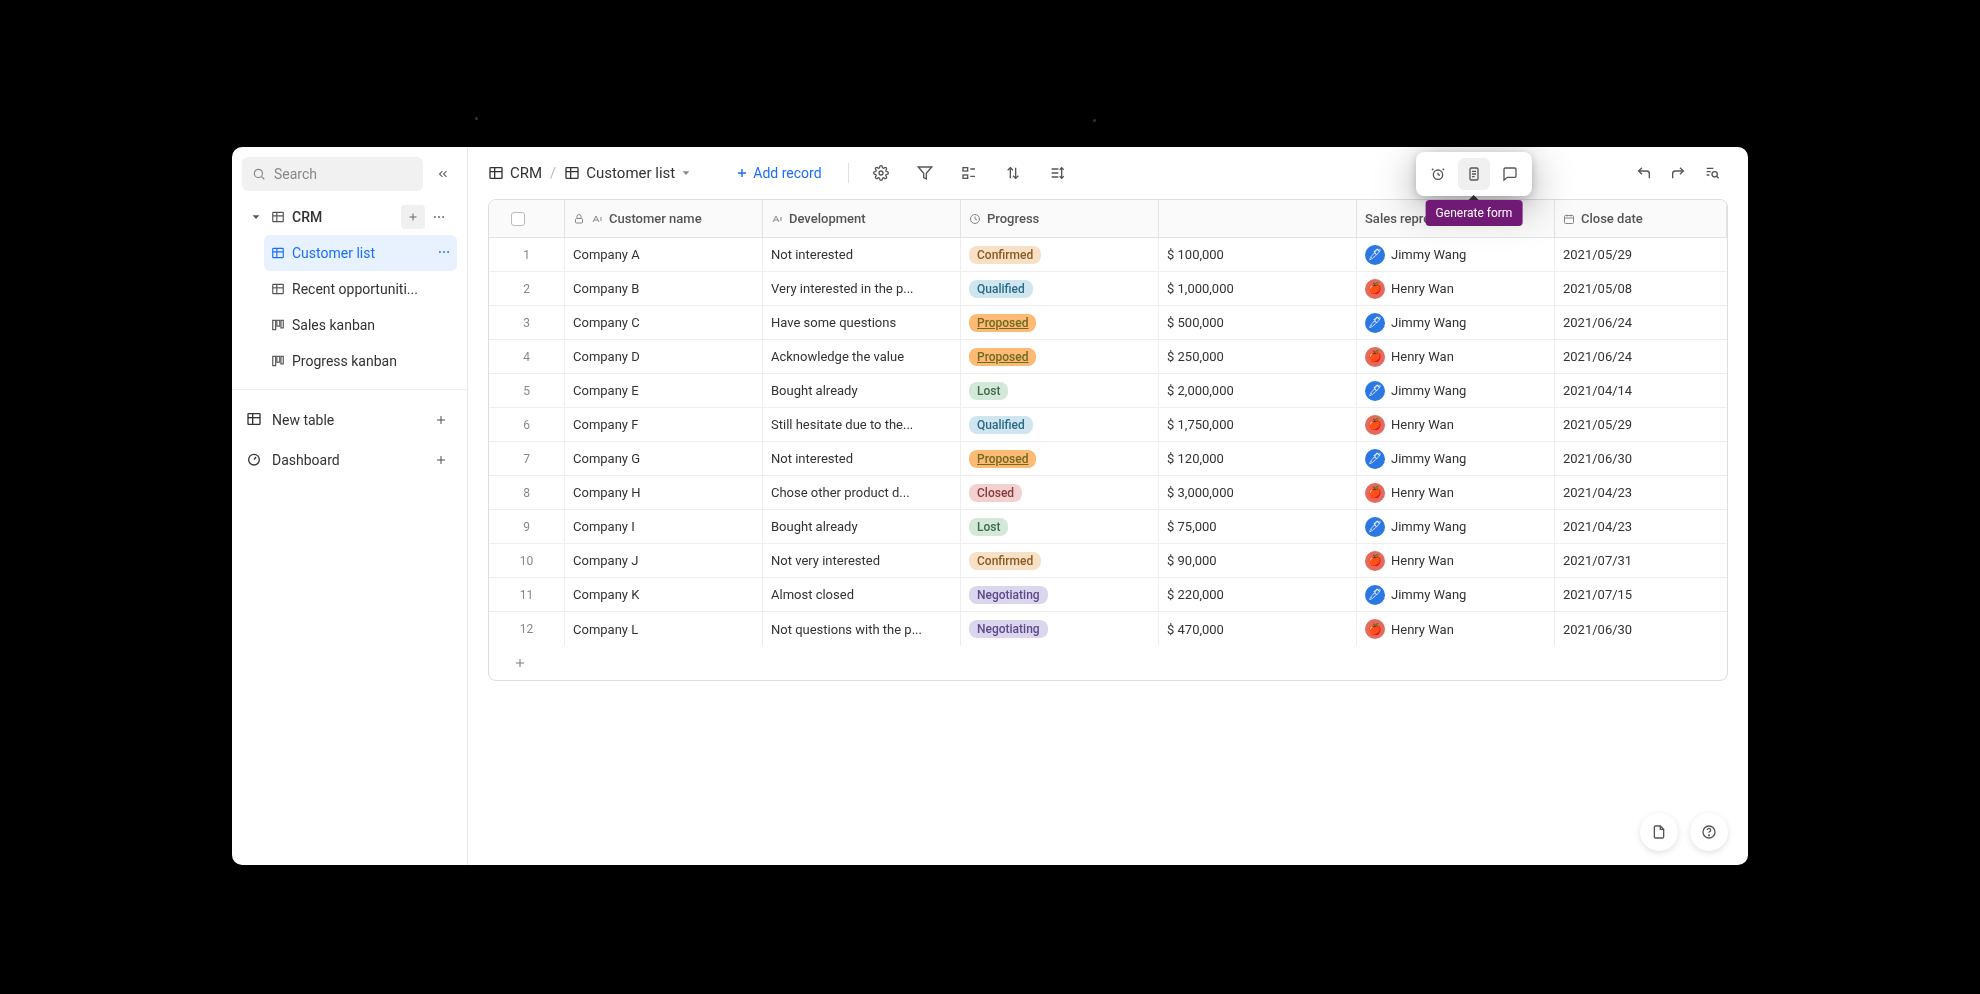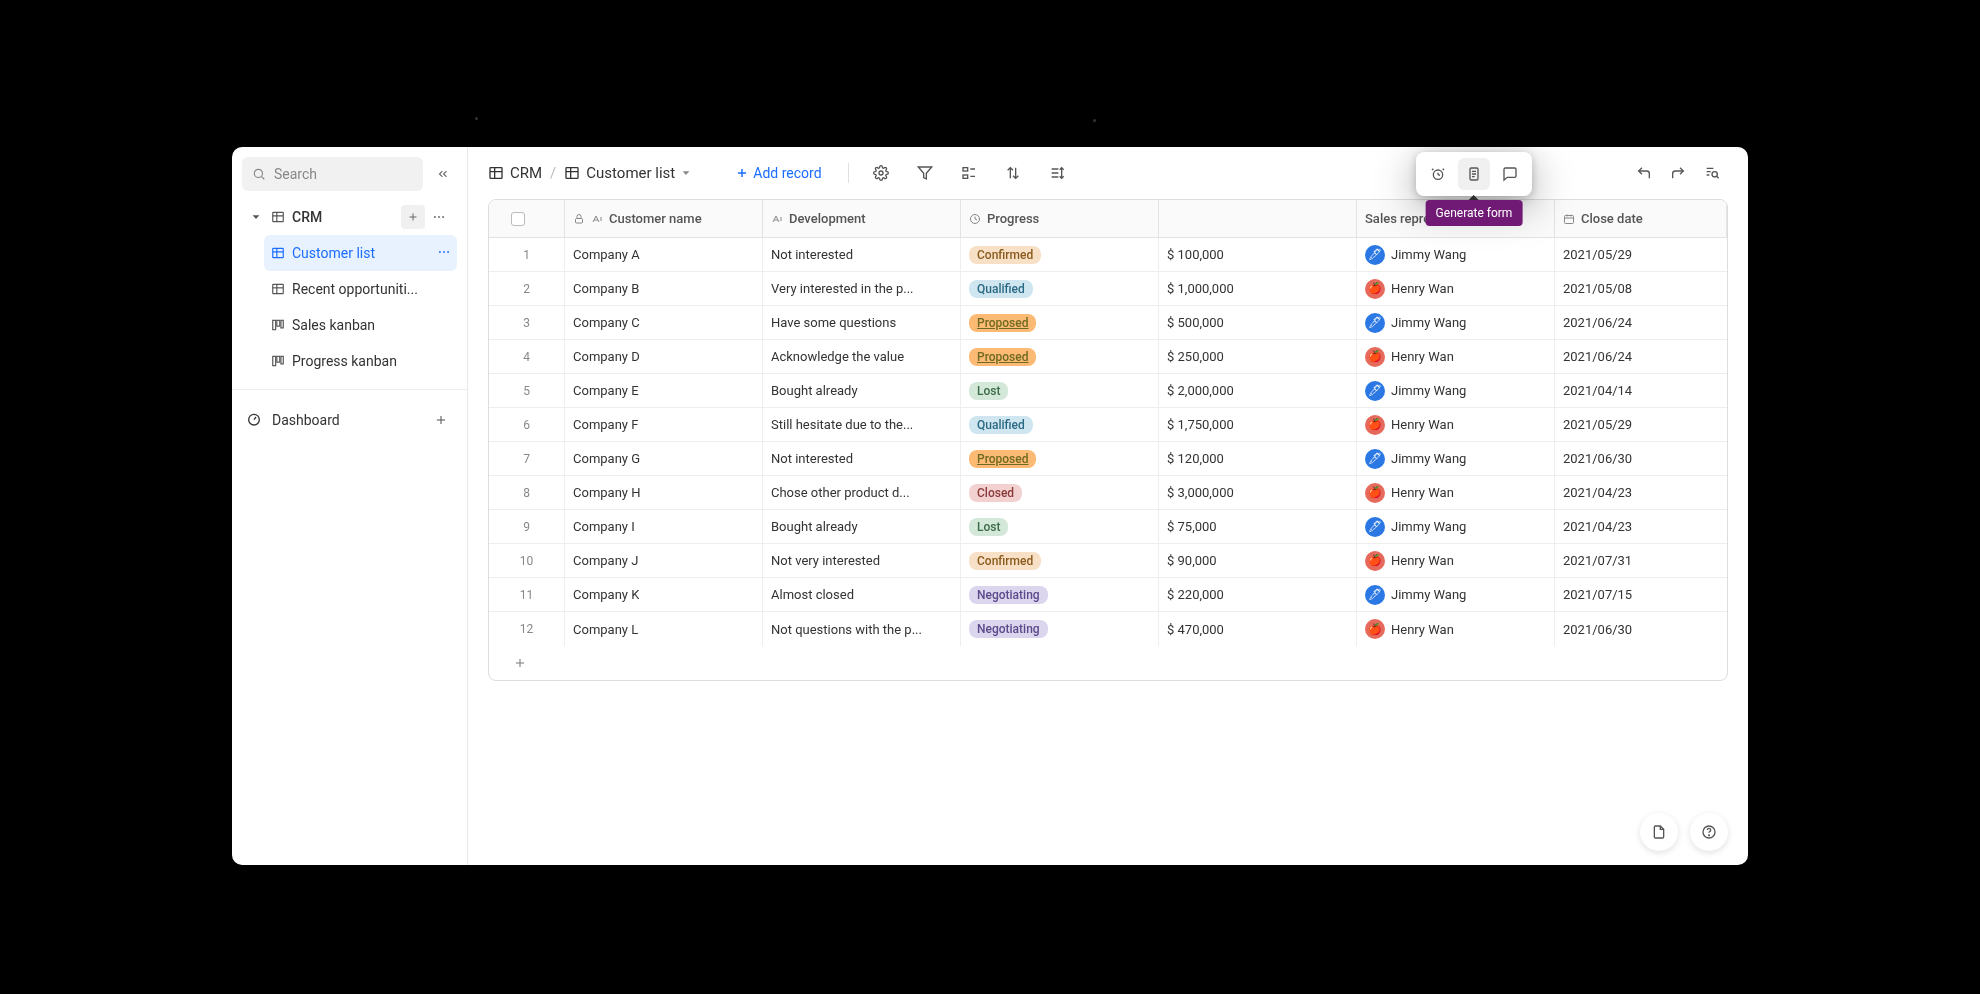--- a/index.html
+++ b/index.html
@@ -185,20 +185,34 @@
               </span>
   <span class="label">Progress kanban</span>
   </div>
           </div>
       </div>
 
       <div class="sidebar-divider"></div>
 
       <div class="foot-row">
         <span class="icon-slot"><svg width="16" height="16" viewBox="0 0 24 24" fill="none" stroke="currentColor" stroke-width="2">
+              <rect x="3" y="4" width="18" height="16" rx="1"></rect>
+              <line x1="3" y1="10" x2="21" y2="10"></line>
+              <line x1="10" y1="4" x2="10" y2="20"></line>
+            </svg></span>
+        <span>New table</span>
+        <div class="plusbtn">
+            <svg width="14" height="14" viewBox="0 0 24 24" fill="none" stroke="currentColor" stroke-width="2">
+              <line x1="12" y1="5" x2="12" y2="19"></line>
+              <line x1="5" y1="12" x2="19" y2="12"></line>
+            </svg>
+          </div>
+      </div>
+      <div class="foot-row">
+        <span class="icon-slot"><svg width="16" height="16" viewBox="0 0 24 24" fill="none" stroke="currentColor" stroke-width="2">
               <circle cx="12" cy="13" r="8"></circle>
               <line x1="12" y1="13" x2="15" y2="9"></line>
             </svg></span>
         <span>Dashboard</span>
         <div class="plusbtn">
             <svg width="14" height="14" viewBox="0 0 24 24" fill="none" stroke="currentColor" stroke-width="2">
               <line x1="12" y1="5" x2="12" y2="19"></line>
               <line x1="5" y1="12" x2="19" y2="12"></line>
             </svg>
           </div>

